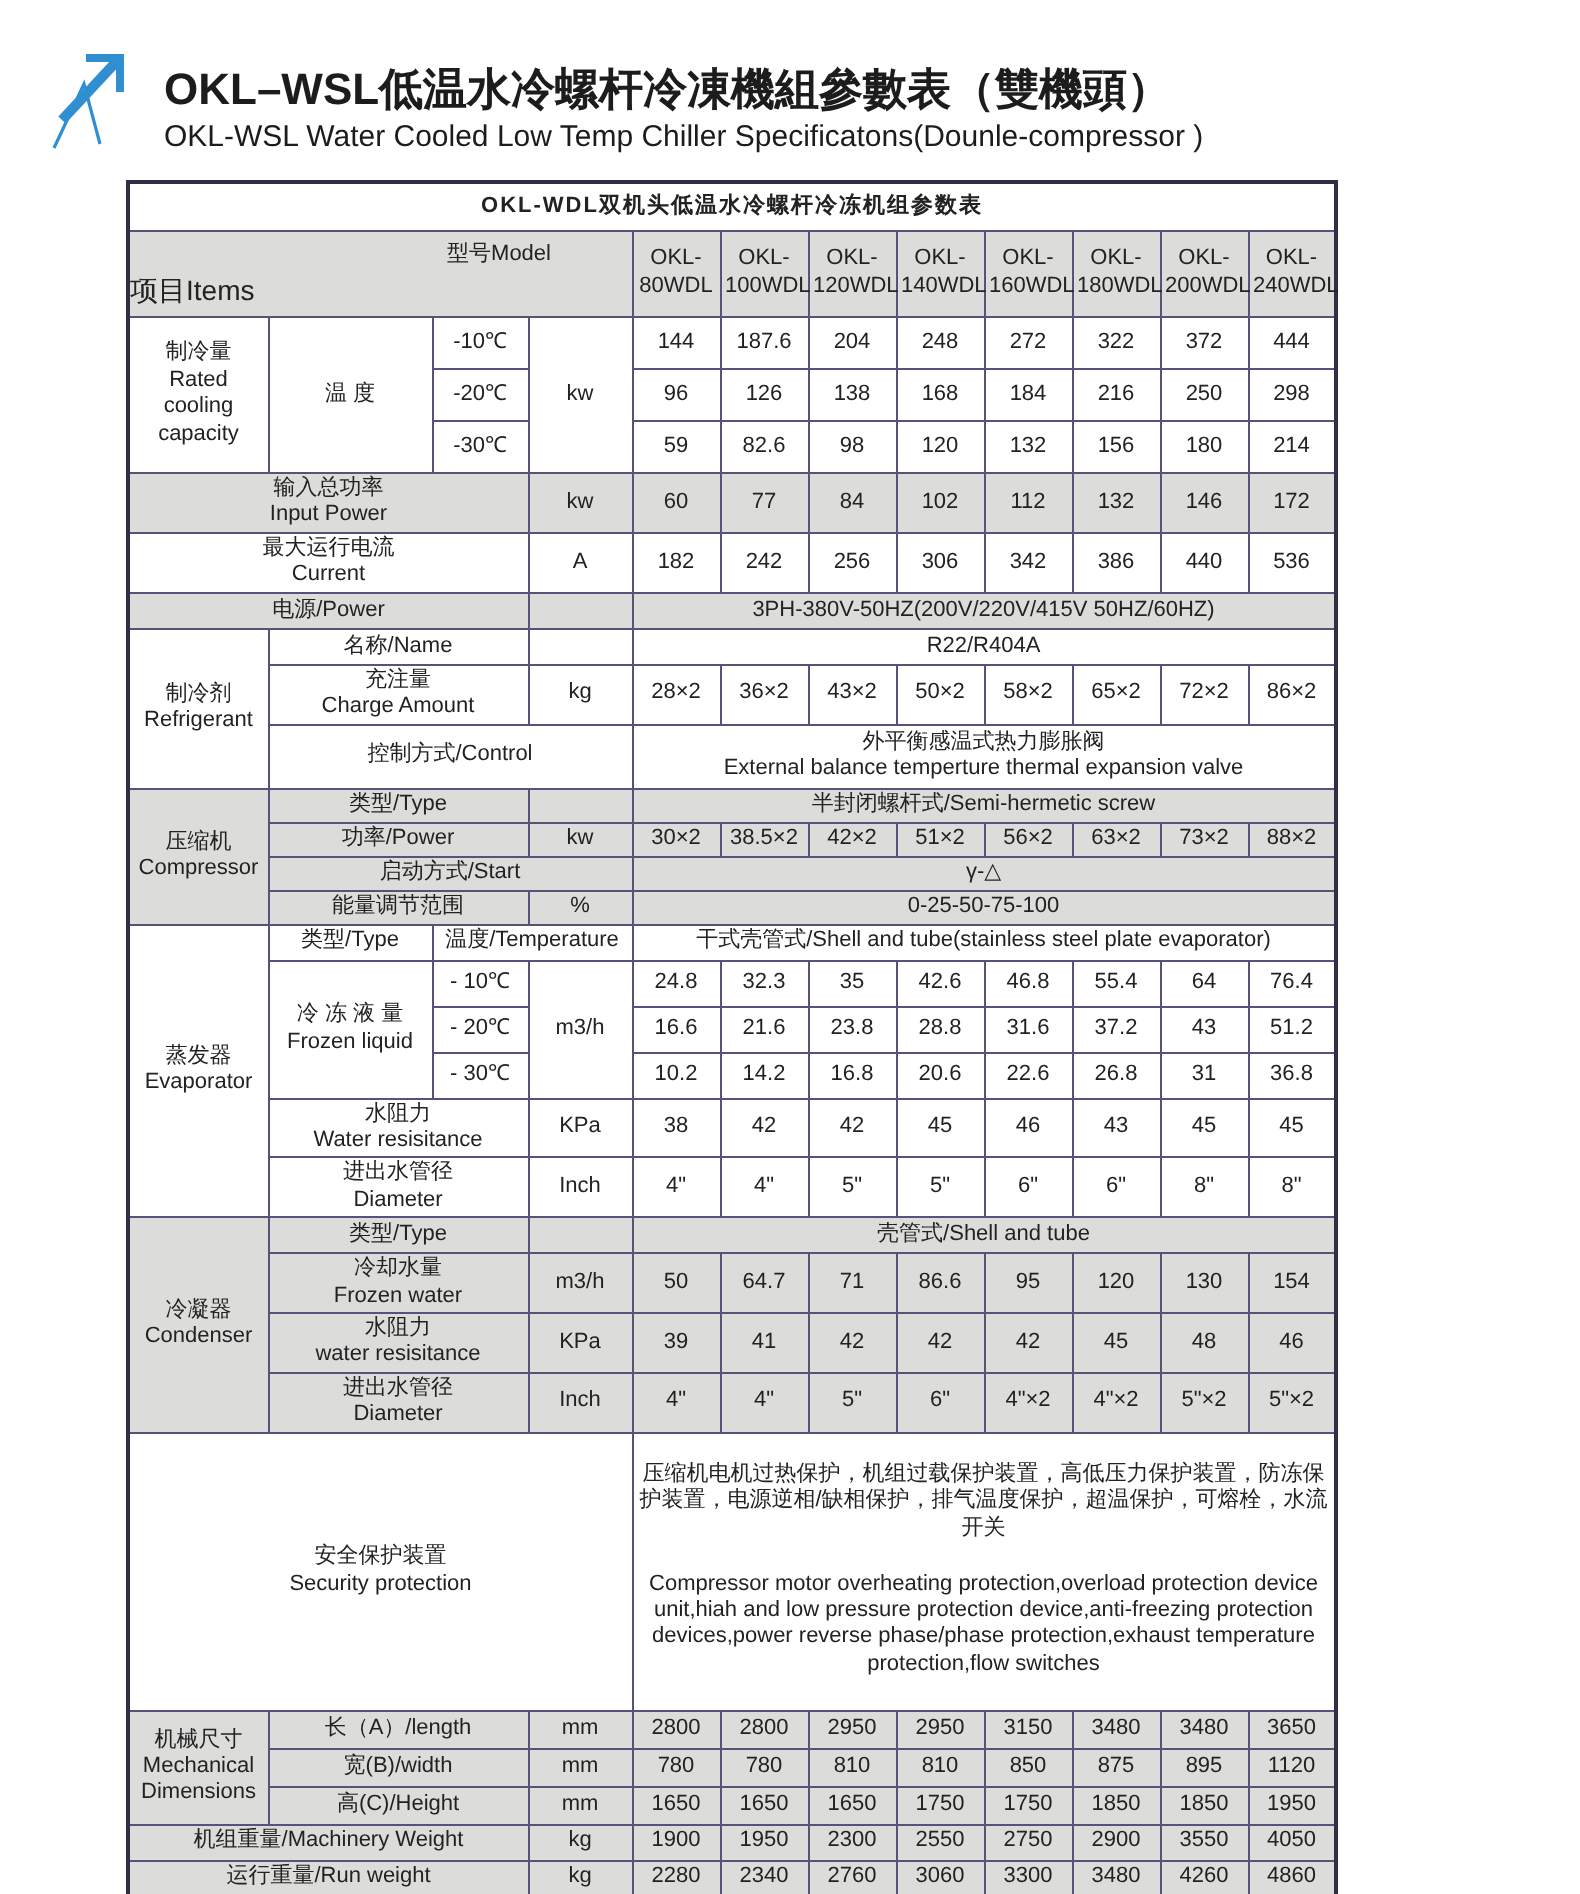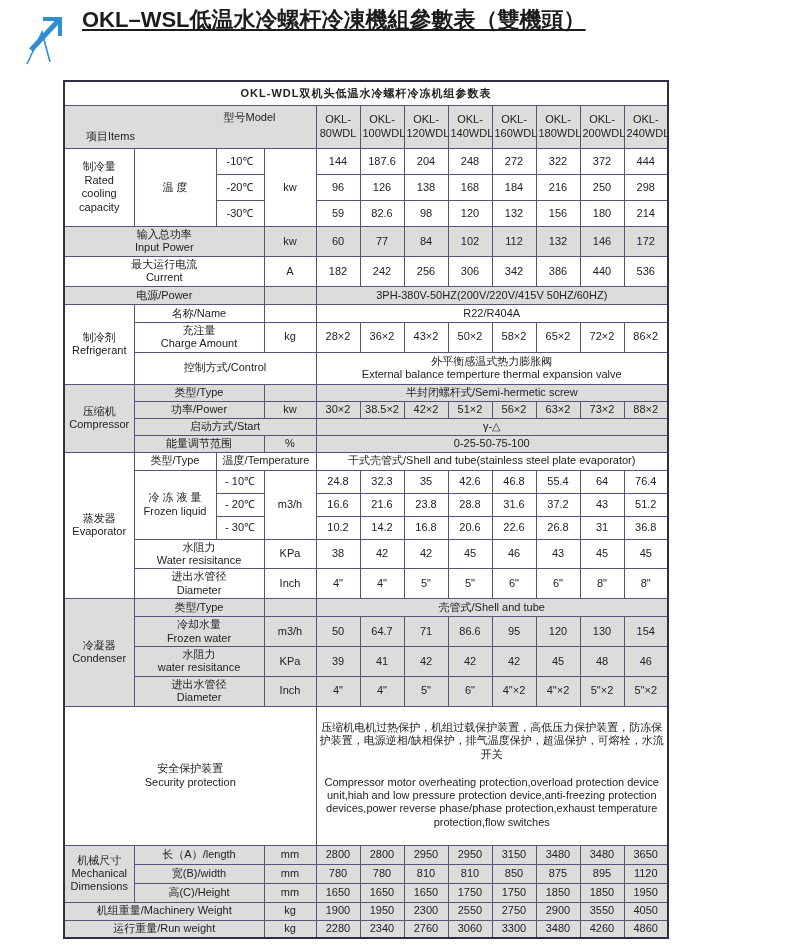--- a/index.html
+++ b/index.html
@@ -2,21 +2,21 @@
 <html><head>
 <meta charset="utf-8">
 <style>
   * { box-sizing: border-box; }
   html,body { margin:0; padding:0; }
   body {
     width:790px; height:947px; background:#ffffff;
     font-family:"Liberation Sans", sans-serif; color:#1c1c1c;
     overflow:hidden;
   }
-  .top { display:flex; align-items:flex-start; padding:4px 0 0 24px;text-decoration:underline; }
+  .top { display:flex; align-items:flex-end; padding:14px 0 0 24px; }
   .logo { width:48px; height:56px; flex:none; margin-top:8px; }
   .titles { margin-left:10px; }
   .title-zh { font-size:22px; font-weight:bold; margin:2px 0 0 0; line-height:1.25; }
   .title-en { font-size:15px; margin-top:2px; line-height:1.2; }
 
   table.spec {
     border-collapse:collapse; table-layout:fixed;
     width:606px; margin:12px 0 0 63px;
     border:2px solid #2e2e44;
   }
@@ -31,21 +31,21 @@
     background:#29a9e1; color:#ffffff;
     font-size:15px; font-weight:bold; height:24px;
     border-color:#29a9e1; letter-spacing:1px;
   }
   tr.g td { background:#dcdcda; }
   td.lg { background:#e4e4e1; }
   td.corner { position:relative; height:38px; padding:0;
     background-image:linear-gradient(to bottom right,
       rgba(0,0,0,0) calc(50% - 0.7px), #54547a 50%, rgba(0,0,0,0) calc(50% + 0.7px));
   }
-  .corner .ci { position:absolute; left:21px; bottom:4px; font-size:11px; }
+  .corner .ci { position:absolute; left:0; bottom:4px; font-size:14px; }
   .corner .cm { position:absolute; right:40px; top:5px; font-size:11px; }
   td.sec-text { text-align:left; font-size:10.5px; line-height:1.32; padding:3px 7px; }
   td.sec-text div { margin:0 0 1px 0; }
 
   tr.h26 td { height:26px; } tr.h30 td { height:30px; }
   tr.h18 td { height:18px; } tr.h28 td { height:28px; }
   tr.h32 td { height:32px; } tr.h17 td { height:17px; }
   tr.h23 td { height:23px; } tr.h29 td { height:29px; }
   tr.h76 td { height:76px; } tr.h19 td { height:19px; }
 
@@ -57,20 +57,21 @@
 <body>
 
 <div class="top">
   <svg class="logo" viewBox="0 0 48 56">
     <path d="M7 38 L34 9" stroke="#2f8fd0" stroke-width="5" fill="none"></path>
     <path d="M19 7 L36 7 L36 24" stroke="#2f8fd0" stroke-width="4" fill="none"></path>
     <path d="M3 52 L18 20 L26 50" stroke="#2f8fd0" stroke-width="1.6" fill="none"></path>
   </svg>
   <div class="titles">
     <div class="title-zh">OKL–WSL低温水冷螺杆冷凍機組參數表（雙機頭）</div>
+    <div class="title-en">OKL-WSL Water Cooled Low Temp Chiller Specificatons(Dounle-compressor )</div>
   </div>
 </div>
 
 <table class="spec">
   <colgroup>
     <col style="width:70px">
       <col style="width:82px">
       <col style="width:48px">
       <col style="width:52px">
     <col>

